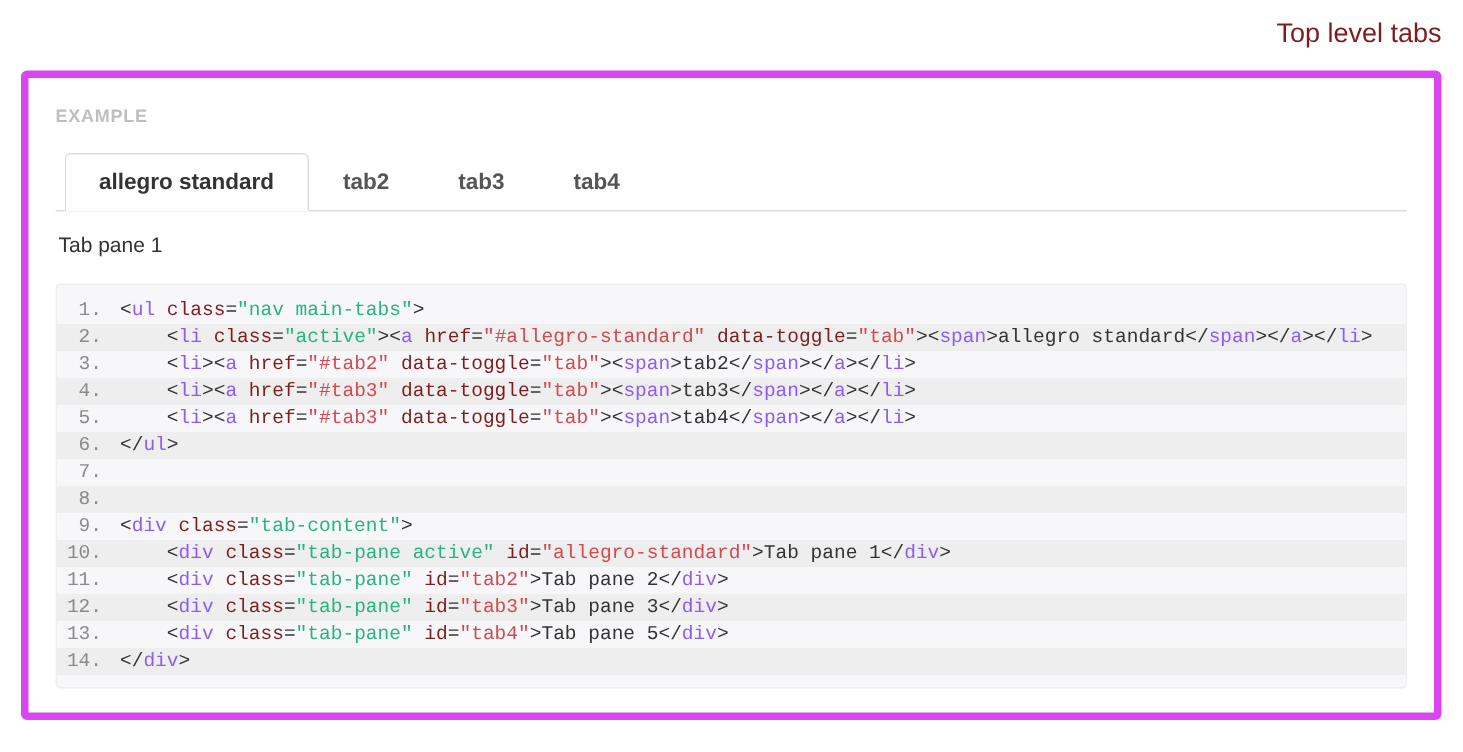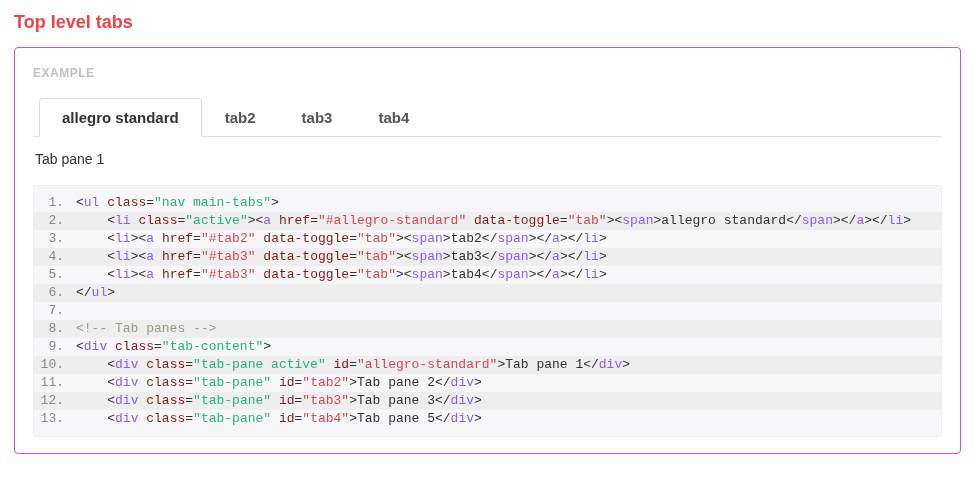--- a/index.html
+++ b/index.html
@@ -5,26 +5,27 @@
   * { box-sizing: border-box; margin: 0; padding: 0; }
   body {
     font-family: "Helvetica Neue", Helvetica, Arial, sans-serif;
     font-size: 14px;
     color: #333;
     background: #fff;
     padding: 12px 14px;
   }
   h3.section-title {
     font-size: 18px;
-    font-weight: 700;
-    color: #ef4444;
+    font-weight: 400;
+    color: #7f1d1d;
     margin-bottom: 14px;
+    text-align: right;
   }
   .example-box {
-    border: 1px solid #d946ef;
+    border: 5px solid #d946ef;
     border-radius: 4px;
     padding: 18px 18px 16px 18px;
   }
   .example-label {
     font-size: 12px;
     font-weight: 700;
     letter-spacing: 0.5px;
     color: #bfbfbf;
     margin-bottom: 18px;
   }
@@ -119,20 +120,21 @@
   <div class="tab-pane">Tab pane 1</div>
 
   <div class="code-block" id="code-block">
       <div class="code-line"><span class="lineno">1.</span><span><span class="tok-punc">&lt;</span><span class="tok-tag">ul</span><span class="tok-txt"> </span><span class="tok-attr">class</span><span class="tok-punc">=</span><span class="tok-str2">"nav main-tabs"</span><span class="tok-punc">&gt;</span></span></div>
       <div class="code-line hl"><span class="lineno">2.</span><span>    <span class="tok-punc">&lt;</span><span class="tok-tag">li</span><span class="tok-txt"> </span><span class="tok-attr">class</span><span class="tok-punc">=</span><span class="tok-str2">"active"</span><span class="tok-punc">&gt;&lt;</span><span class="tok-tag">a</span><span class="tok-txt"> </span><span class="tok-attr">href</span><span class="tok-punc">=</span><span class="tok-str">"#allegro-standard"</span><span class="tok-txt"> </span><span class="tok-attr">data-toggle</span><span class="tok-punc">=</span><span class="tok-str">"tab"</span><span class="tok-punc">&gt;&lt;</span><span class="tok-tag">span</span><span class="tok-punc">&gt;</span><span class="tok-txt">allegro standard</span><span class="tok-punc">&lt;/</span><span class="tok-tag">span</span><span class="tok-punc">&gt;&lt;/</span><span class="tok-tag">a</span><span class="tok-punc">&gt;&lt;/</span><span class="tok-tag">li</span><span class="tok-punc">&gt;</span></span></div>
       <div class="code-line"><span class="lineno">3.</span><span>    <span class="tok-punc">&lt;</span><span class="tok-tag">li</span><span class="tok-punc">&gt;&lt;</span><span class="tok-tag">a</span><span class="tok-txt"> </span><span class="tok-attr">href</span><span class="tok-punc">=</span><span class="tok-str">"#tab2"</span><span class="tok-txt"> </span><span class="tok-attr">data-toggle</span><span class="tok-punc">=</span><span class="tok-str">"tab"</span><span class="tok-punc">&gt;&lt;</span><span class="tok-tag">span</span><span class="tok-punc">&gt;</span><span class="tok-txt">tab2</span><span class="tok-punc">&lt;/</span><span class="tok-tag">span</span><span class="tok-punc">&gt;&lt;/</span><span class="tok-tag">a</span><span class="tok-punc">&gt;&lt;/</span><span class="tok-tag">li</span><span class="tok-punc">&gt;</span></span></div>
       <div class="code-line hl"><span class="lineno">4.</span><span>    <span class="tok-punc">&lt;</span><span class="tok-tag">li</span><span class="tok-punc">&gt;&lt;</span><span class="tok-tag">a</span><span class="tok-txt"> </span><span class="tok-attr">href</span><span class="tok-punc">=</span><span class="tok-str">"#tab3"</span><span class="tok-txt"> </span><span class="tok-attr">data-toggle</span><span class="tok-punc">=</span><span class="tok-str">"tab"</span><span class="tok-punc">&gt;&lt;</span><span class="tok-tag">span</span><span class="tok-punc">&gt;</span><span class="tok-txt">tab3</span><span class="tok-punc">&lt;/</span><span class="tok-tag">span</span><span class="tok-punc">&gt;&lt;/</span><span class="tok-tag">a</span><span class="tok-punc">&gt;&lt;/</span><span class="tok-tag">li</span><span class="tok-punc">&gt;</span></span></div>
       <div class="code-line"><span class="lineno">5.</span><span>    <span class="tok-punc">&lt;</span><span class="tok-tag">li</span><span class="tok-punc">&gt;&lt;</span><span class="tok-tag">a</span><span class="tok-txt"> </span><span class="tok-attr">href</span><span class="tok-punc">=</span><span class="tok-str">"#tab3"</span><span class="tok-txt"> </span><span class="tok-attr">data-toggle</span><span class="tok-punc">=</span><span class="tok-str">"tab"</span><span class="tok-punc">&gt;&lt;</span><span class="tok-tag">span</span><span class="tok-punc">&gt;</span><span class="tok-txt">tab4</span><span class="tok-punc">&lt;/</span><span class="tok-tag">span</span><span class="tok-punc">&gt;&lt;/</span><span class="tok-tag">a</span><span class="tok-punc">&gt;&lt;/</span><span class="tok-tag">li</span><span class="tok-punc">&gt;</span></span></div>
       <div class="code-line hl"><span class="lineno">6.</span><span><span class="tok-punc">&lt;/</span><span class="tok-tag">ul</span><span class="tok-punc">&gt;</span></span></div>
       <div class="code-line"><span class="lineno">7.</span><span></span></div>
-      <div class="code-line hl"><span class="lineno">8.</span><span><span class="tok-cmt">&lt;!-- Tab panes --&gt;</span></span></div>
+      <div class="code-line hl"><span class="lineno">8.</span></div>
       <div class="code-line"><span class="lineno">9.</span><span><span class="tok-punc">&lt;</span><span class="tok-tag">div</span><span class="tok-txt"> </span><span class="tok-attr">class</span><span class="tok-punc">=</span><span class="tok-str2">"tab-content"</span><span class="tok-punc">&gt;</span></span></div>
       <div class="code-line hl"><span class="lineno">10.</span><span>    <span class="tok-punc">&lt;</span><span class="tok-tag">div</span><span class="tok-txt"> </span><span class="tok-attr">class</span><span class="tok-punc">=</span><span class="tok-str2">"tab-pane active"</span><span class="tok-txt"> </span><span class="tok-attr">id</span><span class="tok-punc">=</span><span class="tok-str">"allegro-standard"</span><span class="tok-punc">&gt;</span><span class="tok-txt">Tab pane 1</span><span class="tok-punc">&lt;/</span><span class="tok-tag">div</span><span class="tok-punc">&gt;</span></span></div>
       <div class="code-line"><span class="lineno">11.</span><span>    <span class="tok-punc">&lt;</span><span class="tok-tag">div</span><span class="tok-txt"> </span><span class="tok-attr">class</span><span class="tok-punc">=</span><span class="tok-str2">"tab-pane"</span><span class="tok-txt"> </span><span class="tok-attr">id</span><span class="tok-punc">=</span><span class="tok-str">"tab2"</span><span class="tok-punc">&gt;</span><span class="tok-txt">Tab pane 2</span><span class="tok-punc">&lt;/</span><span class="tok-tag">div</span><span class="tok-punc">&gt;</span></span></div>
       <div class="code-line hl"><span class="lineno">12.</span><span>    <span class="tok-punc">&lt;</span><span class="tok-tag">div</span><span class="tok-txt"> </span><span class="tok-attr">class</span><span class="tok-punc">=</span><span class="tok-str2">"tab-pane"</span><span class="tok-txt"> </span><span class="tok-attr">id</span><span class="tok-punc">=</span><span class="tok-str">"tab3"</span><span class="tok-punc">&gt;</span><span class="tok-txt">Tab pane 3</span><span class="tok-punc">&lt;/</span><span class="tok-tag">div</span><span class="tok-punc">&gt;</span></span></div>
       <div class="code-line"><span class="lineno">13.</span><span>    <span class="tok-punc">&lt;</span><span class="tok-tag">div</span><span class="tok-txt"> </span><span class="tok-attr">class</span><span class="tok-punc">=</span><span class="tok-str2">"tab-pane"</span><span class="tok-txt"> </span><span class="tok-attr">id</span><span class="tok-punc">=</span><span class="tok-str">"tab4"</span><span class="tok-punc">&gt;</span><span class="tok-txt">Tab pane 5</span><span class="tok-punc">&lt;/</span><span class="tok-tag">div</span><span class="tok-punc">&gt;</span></span></div>
+      <div class="code-line hl"><span class="lineno">14.</span><span><span class="tok-punc">&lt;/</span><span class="tok-tag">div</span><span class="tok-punc">&gt;</span></span></div>
     </div>
 </div>
 
 </body></html>

